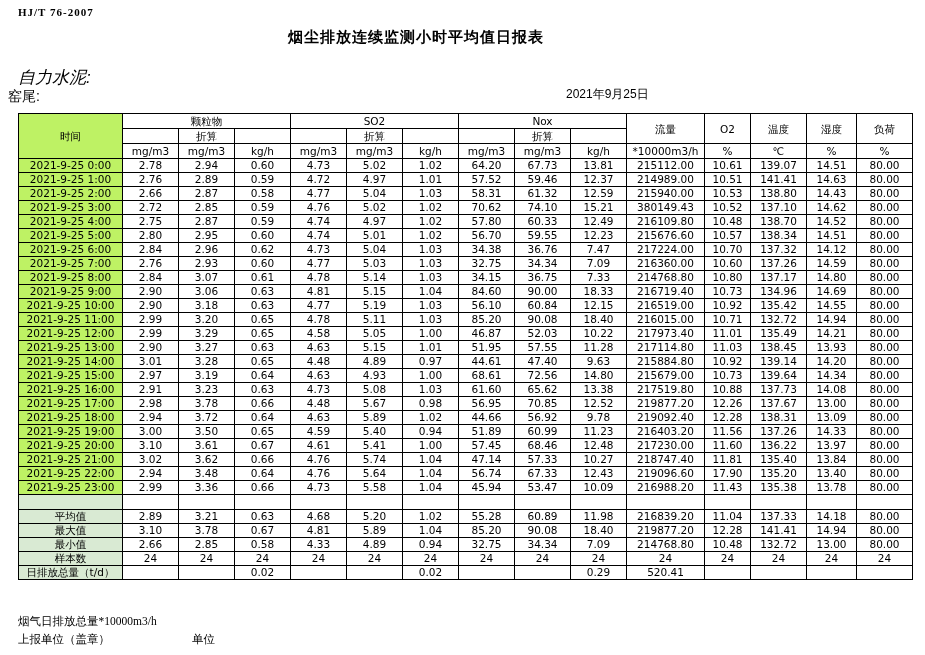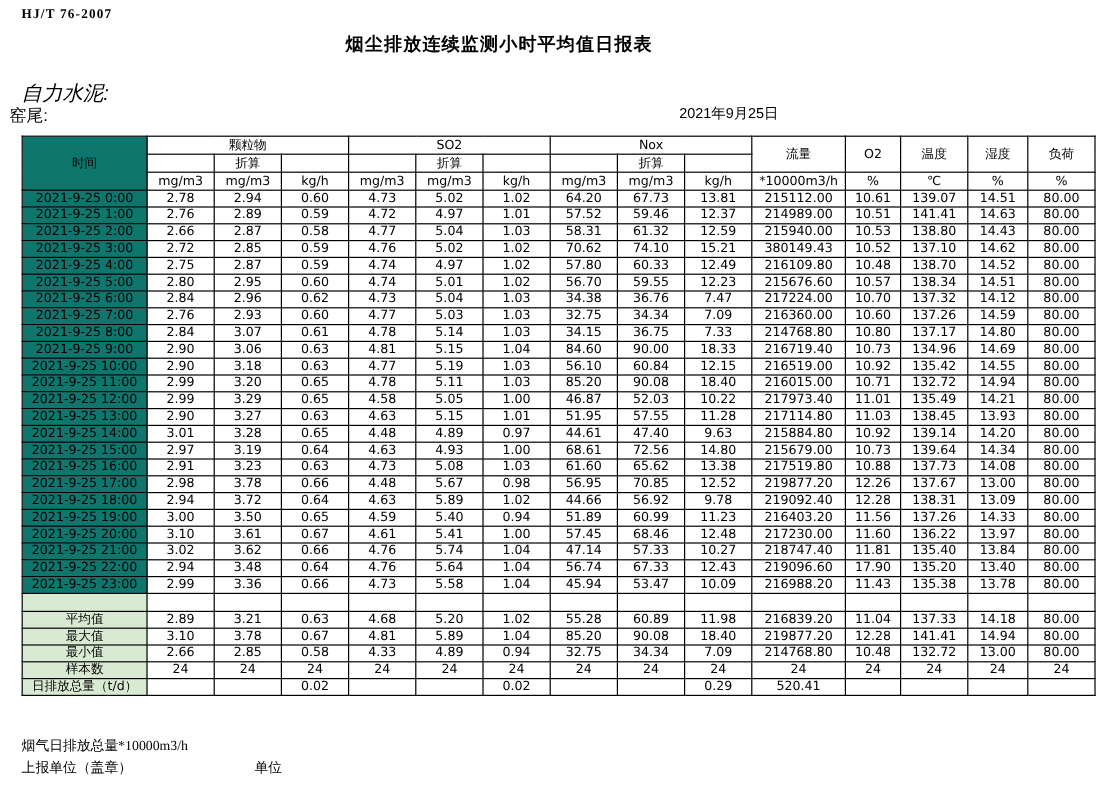--- a/index.html
+++ b/index.html
@@ -52,38 +52,37 @@
     white-space:nowrap;
   }
   .hdr-group{font-family:"DejaVu Sans",sans-serif;font-size:10.5px;}
   .time-col{width:104px;background:#d9ead3;}
   .c-sub{width:56px;}
   .c-flow{width:78px;}
   .c-o2{width:46px;}
   .c-temp{width:56px;}
   .c-hum{width:50px;}
   .c-load{width:56px;}
-  td.green{background:#0f766e;}
+  td.green{background:#bef264;}
   tr.data td{height:13px;line-height:13px;}
   tr.blank td{height:13px;}
   .units td{font-size:10px;}
   .footer-note{
     position:absolute;left:18px;top:614px;
     font-size:11.5px;
     font-family:Liberation Serif, serif;
   }
   .footer-unit{
     position:absolute;left:18px;top:632px;
     font-size:11.5px;
     text-align:center;
   }
   .footer-unit2{
     position:absolute;left:192px;top:632px;
     font-size:11.5px;
-    margin-left:20px;
   }
 </style>
 </head>
 <body>
 
 <div class="std-code">HJ/T  76-2007</div>
 <div class="doc-title">烟尘排放连续监测小时平均值日报表</div>
 <div class="company">自力水泥:</div>
 <div class="site">窑尾:</div>
 <div class="report-date">2021年9月25日</div>

